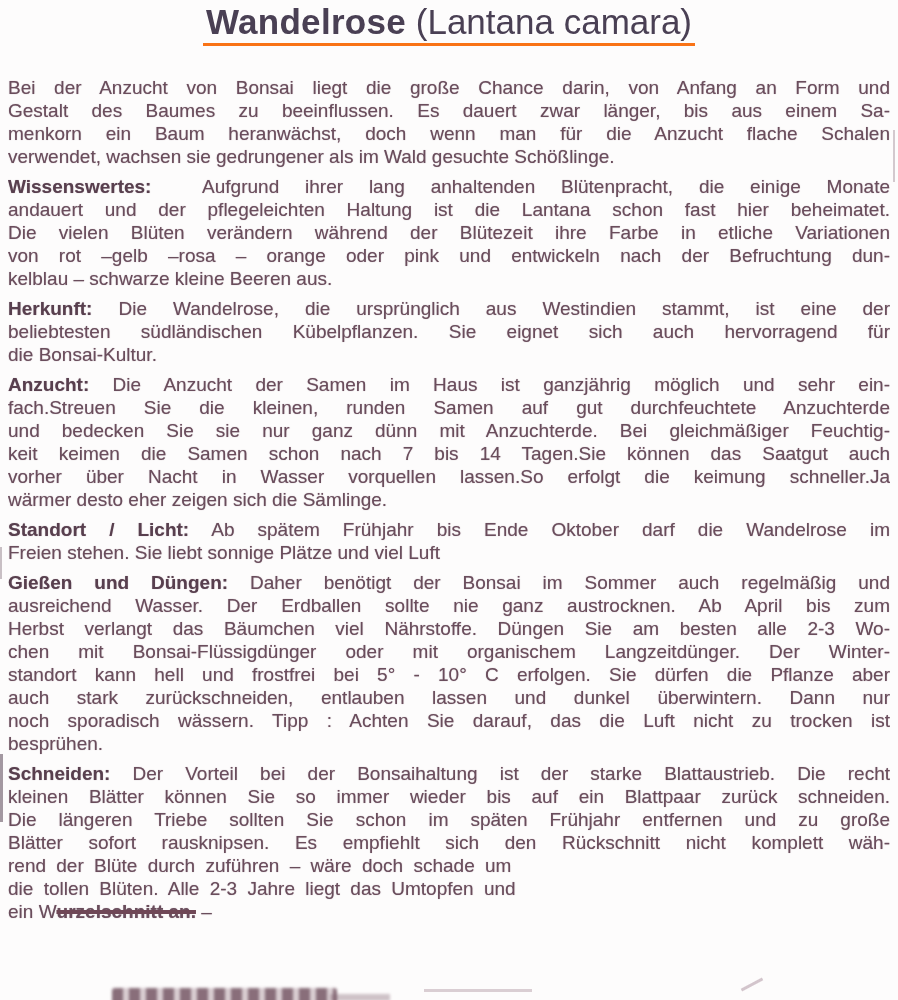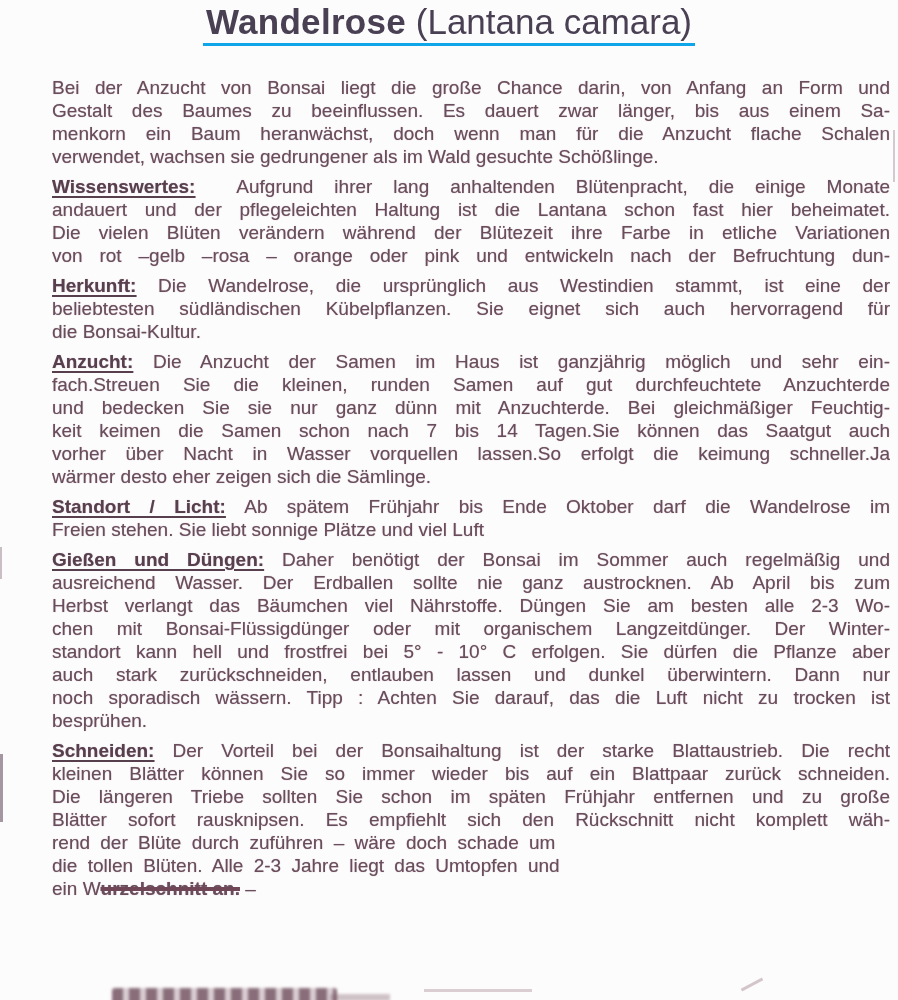--- a/index.html
+++ b/index.html
@@ -19,45 +19,43 @@
   h1.title {
     margin: 2px 0 0 0;
     text-align: center;
     font-size: 35px;
     line-height: 40px;
     font-weight: 400;
     color: #4a4054;
   }
   .t-underline {
     display: inline-block;
-    border-bottom: 3px solid #0ea5e9;
+    border-bottom: 3px solid #f97316;
     padding: 0 3px 1px 3px;
   }
   .t-bold { font-weight: 700; letter-spacing: .3px; }
   .t-reg  { font-weight: 400; }
 
   .body-text {
     margin-top: 30px;
     font-size: 19px;
     line-height: 23px;
     text-shadow: 0 0 1px rgba(106,77,92,.55);
-    margin-left: 44px;
   }
   .sec { margin: 0 0 7px 0; }
   .line {
     height: 23px;
     overflow: hidden;
     text-align: justify;
   }
   .line.just { text-align-last: justify; }
   .line.wide { word-spacing: 5px; }
   .head {
     font-weight: 700;
     color: #583f4e;
-    text-decoration: underline;
     text-decoration-thickness: 2px;
     text-underline-offset: 3px;
   }
   .struck {
     text-decoration: line-through;
     text-decoration-thickness: 3.5px;
     text-decoration-color: #6f4756;
     font-weight: bold;
   }
 
@@ -112,20 +110,21 @@
         <div class="line just">Bei der Anzucht von Bonsai liegt die große Chance darin, von Anfang an Form und</div>
         <div class="line just">Gestalt des Baumes zu beeinflussen. Es dauert zwar länger, bis aus einem Sa-</div>
         <div class="line just">menkorn ein Baum heranwächst, doch wenn man für die Anzucht flache Schalen</div>
         <div class="line">verwendet, wachsen sie gedrungener als im Wald gesuchte Schößlinge.</div>
       </section>
       <section class="sec">
         <div class="line just"><span class="head">Wissenswertes:</span>&nbsp; Aufgrund ihrer lang anhaltenden Blütenpracht, die einige Monate</div>
         <div class="line just">andauert und der pflegeleichten Haltung ist die Lantana schon fast hier beheimatet.</div>
         <div class="line just">Die vielen Blüten verändern während der Blütezeit ihre Farbe in etliche Variationen</div>
         <div class="line just">von rot –gelb –rosa – orange oder pink und entwickeln nach der Befruchtung dun-</div>
+        <div class="line">kelblau – schwarze kleine Beeren aus.</div>
       </section>
       <section class="sec">
         <div class="line just"><span class="head">Herkunft:</span> Die Wandelrose, die ursprünglich aus Westindien stammt, ist eine der</div>
         <div class="line just">beliebtesten südländischen Kübelpflanzen. Sie eignet sich auch hervorragend für</div>
         <div class="line">die Bonsai-Kultur.</div>
       </section>
       <section class="sec">
         <div class="line just"><span class="head">Anzucht:</span> Die Anzucht der Samen im Haus ist ganzjährig möglich und sehr ein-</div>
         <div class="line just">fach.Streuen Sie die kleinen, runden Samen auf gut durchfeuchtete Anzuchterde</div>
         <div class="line just">und bedecken Sie sie nur ganz dünn mit Anzuchterde. Bei gleichmäßiger Feuchtig-</div>

